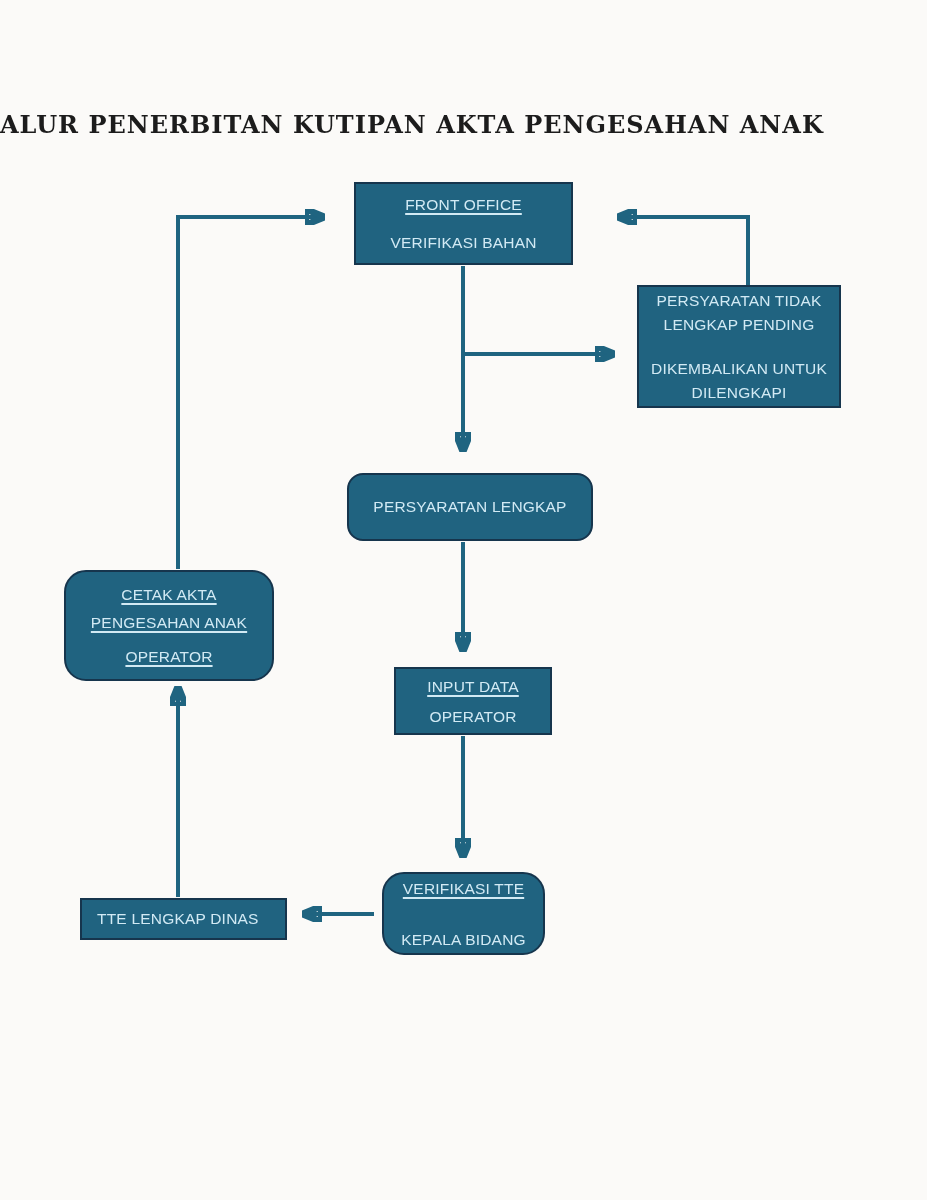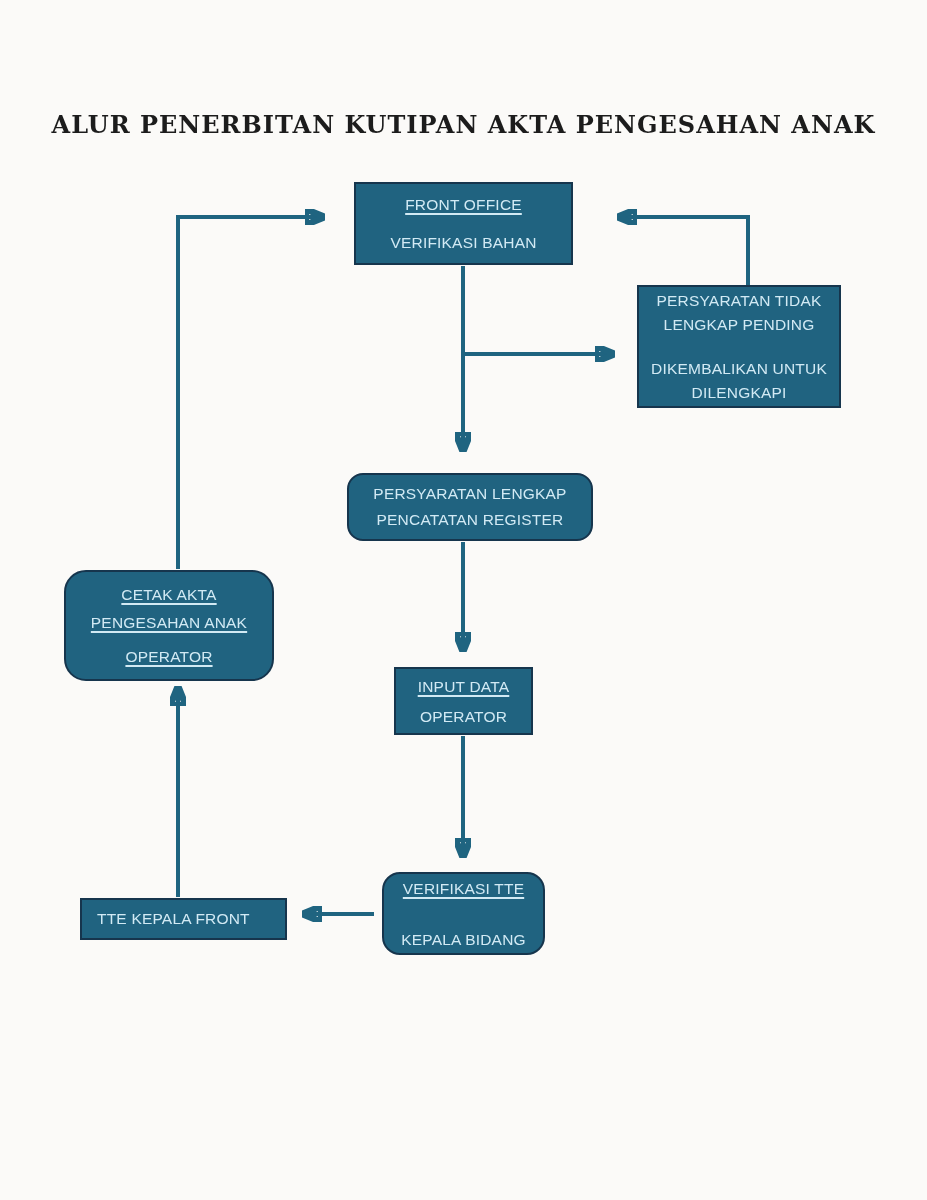--- a/index.html
+++ b/index.html
@@ -20,21 +20,20 @@
     width:927px;
     height:1200px;
     background:var(--page-bg);
     overflow:hidden;
   }
   .title{
     position:absolute;
     top:110px;
     left:0;
     width:927px;
-    text-align:center;
     font-family:"DejaVu Serif", serif;
     font-weight:bold;
     font-size:24px;
     letter-spacing:1px;
     color:var(--title-color);
   }
   .arrows{
     position:absolute;
     left:0;
     top:0;
@@ -79,25 +78,25 @@
 
   #persyaratan-tidak{left:637px;top:285px;width:204px;height:123px;}
 
   #persyaratan-lengkap{left:347px;top:473px;width:246px;height:68px;}
   #persyaratan-lengkap .ln{line-height:26px;}
 
   #cetak-akta{left:64px;top:570px;width:210px;height:111px;}
   #cetak-akta .ln{line-height:28px;}
   #cetak-akta .gap-before{margin-top:6px;}
 
-  #input-data{left:394px;top:667px;width:139px;height:68px;}
+  #input-data{left:394px;top:667px;width:158px;height:68px;}
   #input-data .ln{line-height:21px;}
   #input-data .ln + .ln{margin-top:9px;}
 
-  #verifikasi-tte{left:382px;top:872px;width:163px;height:83px;border-radius:18px;}
+  #verifikasi-tte{left:382px;top:872px;width:163px;height:83px;}
   #verifikasi-tte .ln{line-height:21px;}
   #verifikasi-tte .ln + .ln{margin-top:30px;}
 
   #tte-kepala-dinas{
     left:80px;top:898px;width:207px;height:42px;
     align-items:flex-start;
     padding-left:15px;
     text-align:left;
   }
 </style>
@@ -131,36 +130,35 @@
 
   <div class="box" id="persyaratan-tidak">
     <div class="ln">PERSYARATAN TIDAK</div>
     <div class="ln">LENGKAP PENDING</div>
     <div class="ln gap-before">DIKEMBALIKAN UNTUK</div>
     <div class="ln">DILENGKAPI</div>
   </div>
 
   <div class="box rounded16" id="persyaratan-lengkap">
     <div class="ln">PERSYARATAN LENGKAP</div>
-    <div class="ln">PENCATATAN REGISTER</div>
   </div>
 
   <div class="box rounded22" id="cetak-akta">
     <div class="ln underline">CETAK AKTA</div>
     <div class="ln underline">PENGESAHAN ANAK</div>
     <div class="ln underline gap-before">OPERATOR</div>
   </div>
 
   <div class="box" id="input-data">
     <div class="ln underline">INPUT DATA</div>
     <div class="ln">OPERATOR</div>
   </div>
 
   <div class="box rounded22" id="verifikasi-tte">
     <div class="ln underline">VERIFIKASI TTE</div>
     <div class="ln">KEPALA BIDANG</div>
   </div>
 
   <div class="box" id="tte-kepala-dinas">
-    <div class="ln">TTE KEPALA FRONT</div>
+    <div class="ln">TTE LENGKAP DINAS</div>
   </div>
 
 </div>
 
 </body></html>

